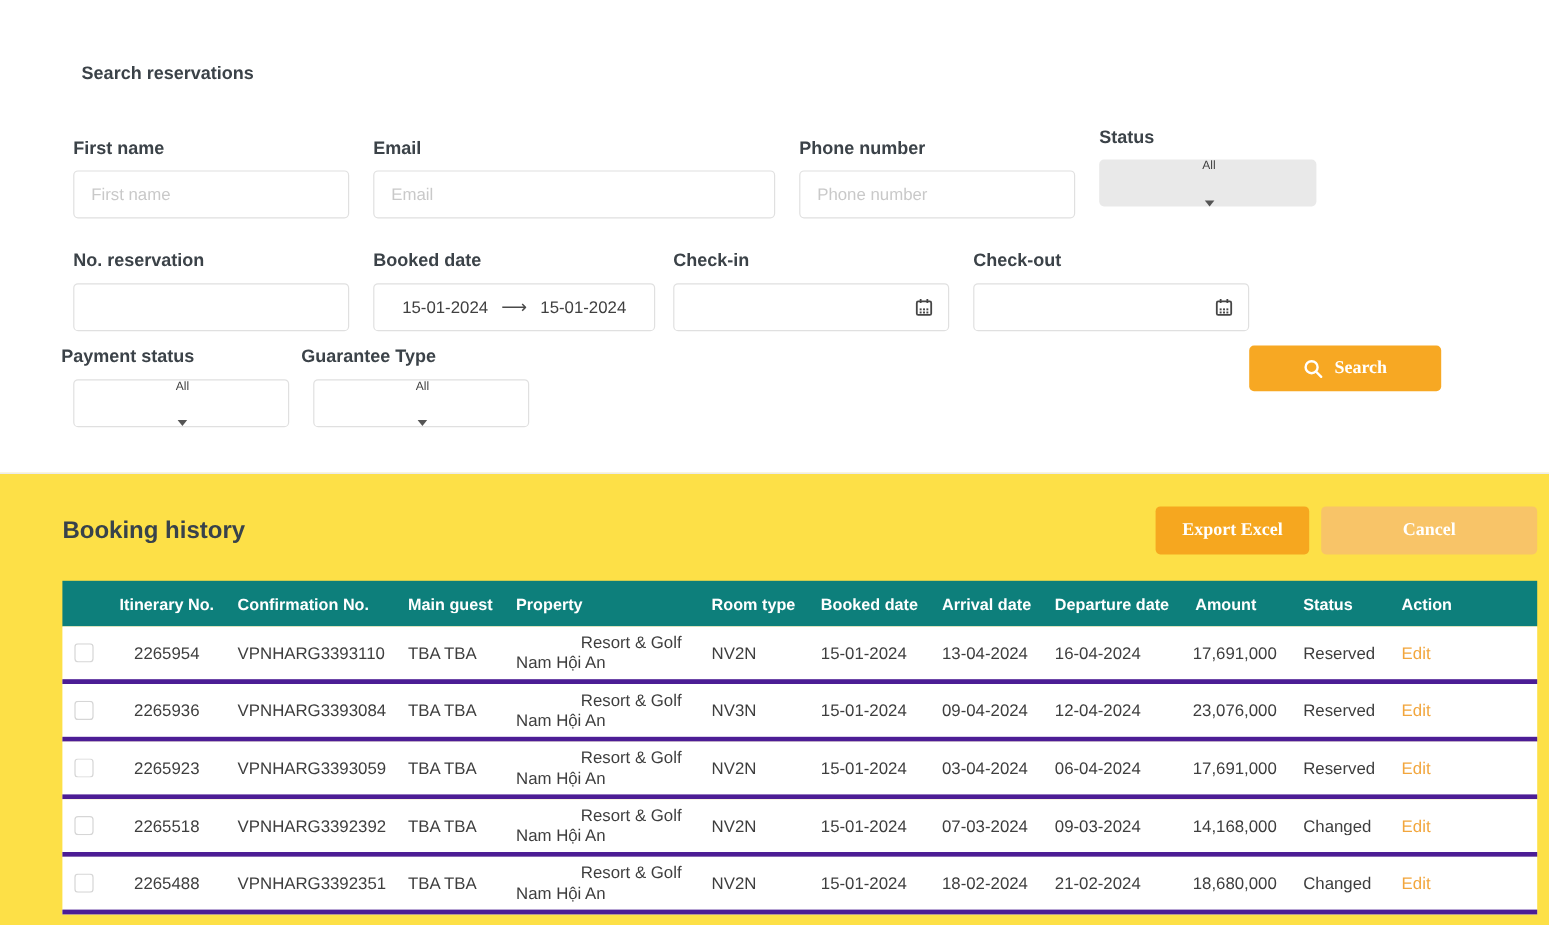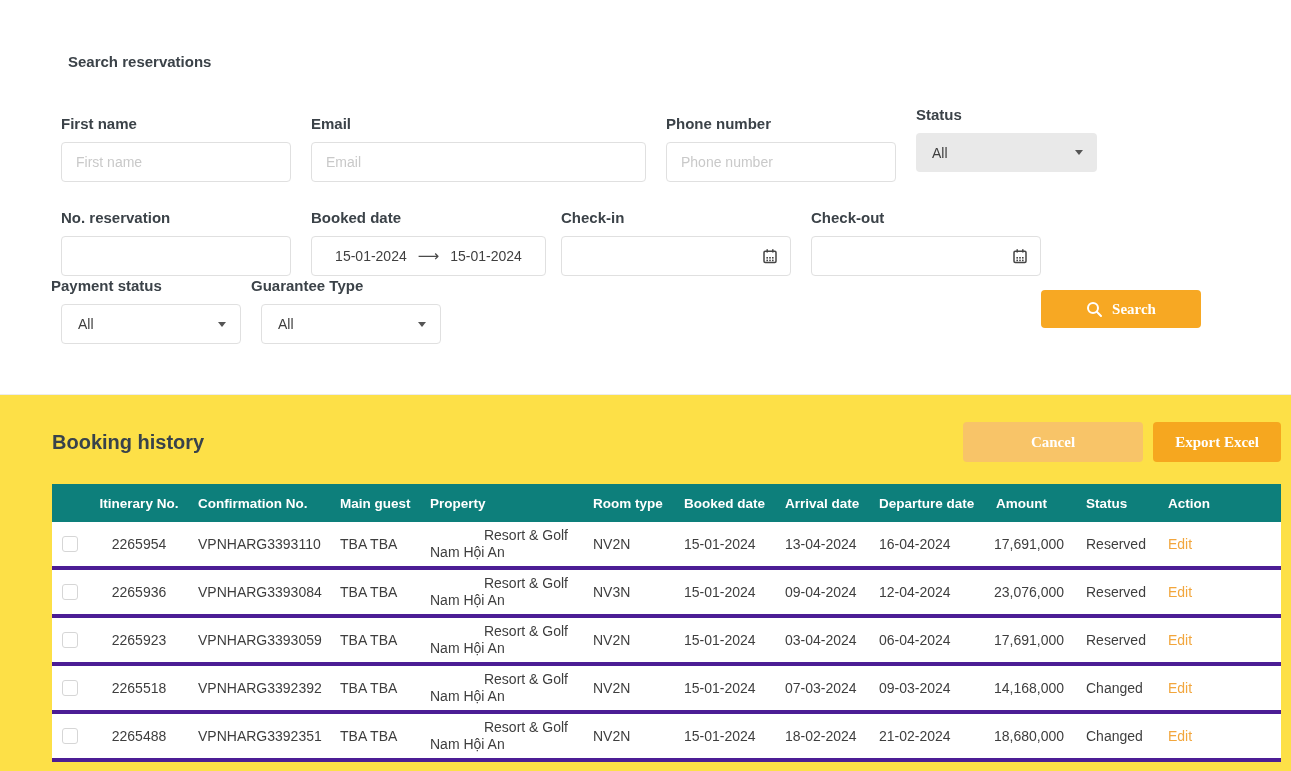--- a/index.html
+++ b/index.html
@@ -15,43 +15,43 @@
   
   .search-section { height: 394px; background: #ffffff; padding-top: 53px; }
   .search-title {
     margin-left: 68px;
     font-size: 15px; font-weight: 700; color: #3b4248;
   }
   .form { margin-left: 61px; width: 1230px; }
   .frow { display: flex; }
   .row1 { margin-top: 44px; }
   .row2 { margin-top: 26px; }
-  .row3 { margin-top: 0; align-items: center; }
+  .row3 { margin-top: 12px; align-items: flex-start; }
   .field { display: flex; flex-direction: column; margin-right: 20px; }
   .field label {
     font-size: 15px; font-weight: 700; color: #3b4248;
     margin-bottom: 9px; line-height: 19px;
   }
   .w230 { width: 230px; } .w335 { width: 335px; } .w235 { width: 235px; }
   .w181 { width: 181px; } .w180 { width: 180px; }
   .gap15 { margin-right: 15px; }
   input.text {
     height: 40px; width: 100%;
     border: 1px solid #e0e0e0; border-radius: 4px;
     padding: 0 14px; font-size: 14px; color: #3e3e3e;
     font-family: "Liberation Sans", sans-serif;
     outline: none; background: #fff;
   }
   input.text::placeholder { color: #c9c9c9; opacity: 1; }
   .status-field { margin-top: -9px; }
   .select {
     height: 40px; border-radius: 4px;
     display: flex; align-items: center;
-    padding: 0 14px 0 16px; font-size: 14px; color: #3e3e3e;
-    cursor: pointer; background: #fff; border: 1px solid #e0e0e0;
+    padding: 0 14px 0 16px; font-size: 10px; color: #3e3e3e;
+    cursor: pointer; background: #fff; border: 1px solid #e0e0e0; flex-direction: column;
   }
   .select.gray { background: #e9e9e9; border: none; height: 39px; }
   .select .sel-value { flex: 1 1 auto; }
   .caret {
     width: 0; height: 0; flex: none;
     border-left: 4.5px solid transparent;
     border-right: 4.5px solid transparent;
     border-top: 5.5px solid #555;
   }
   .date-range {
@@ -227,22 +227,22 @@
           <span>Search</span>
         </button>
       </div>
     </div>
   </section>
 
   <section class="history-section">
     <div class="history-head">
       <div class="history-title">Booking history</div>
       <div class="head-btns">
+        <button class="btn export">Export Excel</button>
         <button class="btn cancel">Cancel</button>
-        <button class="btn export">Export Excel</button>
       </div>
     </div>
 
     <div class="table">
       <div class="thead">
         <div class="cell c-check"></div>
         <div class="cell c-itin">Itinerary No.</div>
         <div class="cell c-conf">Confirmation No.</div>
         <div class="cell c-guest">Main guest</div>
         <div class="cell c-prop" style="padding-left:8px">Property</div>

